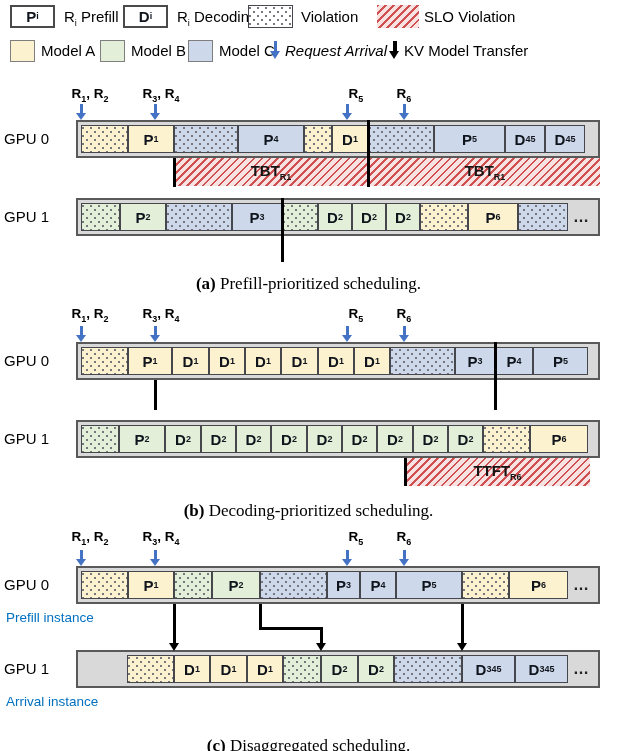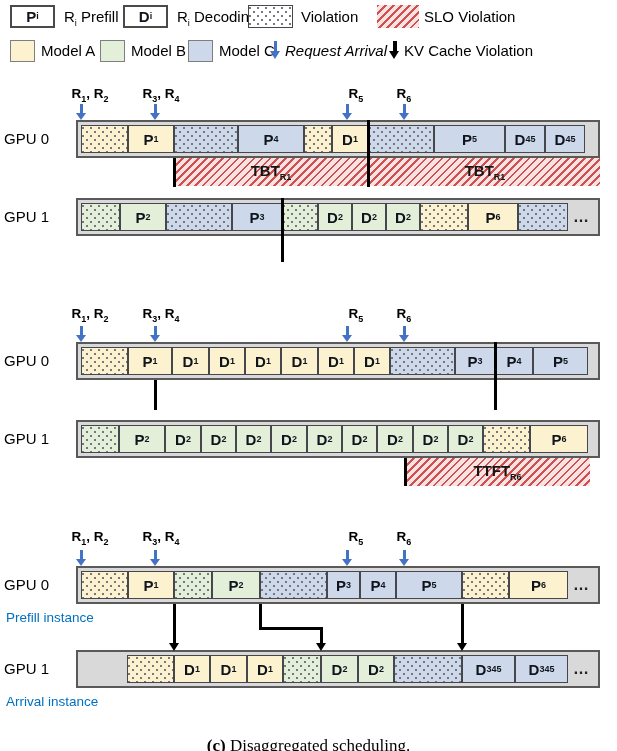--- a/index.html
+++ b/index.html
@@ -43,41 +43,43 @@
   .legend-box sub{font-size:9px;line-height:1;}
   .legend-swatch{position:absolute;box-sizing:border-box;height:23px;border:1px solid #45474c;}
   .chip{position:absolute;box-sizing:border-box;width:25px;height:22px;border:1.5px solid #7f7f7f;}
   .legend-text{position:absolute;font-size:15px;font-weight:500;white-space:nowrap;}
   .legend-text sub{font-size:9px;}
 </style>
 </head>
 <body>
 
 <div id="canvas">
+  <div class="caption" style="top:274px"><b>(a)</b><span> Prefill-prioritized scheduling.</span></div>
+  <div class="caption" style="top:501px"><b>(b)</b><span> Decoding-prioritized scheduling.</span></div>
   <div class="caption" style="top:736px"><b>(c)</b><span> Disaggregated scheduling.</span></div>
 <div class="legend-box" style="left: 10px; top: 5px; width: 45px;">P<sub>i</sub></div>
     <div class="legend-text" style="left: 64px; top: 8px;">R<sub>i</sub> Prefill</div>
     <div class="legend-box" style="left: 123px; top: 5px; width: 45px;">D<sub>i</sub></div>
     <div class="legend-text" style="left: 177px; top: 8px;">R<sub>i</sub> Decoding</div>
     <div class="legend-swatch sw sw-w" style="left: 248px; top: 5px; width: 45px;"></div>
     <div class="legend-text" style="left: 301px; top: 8px;">Violation</div>
     <div class="legend-swatch hatch" style="left: 377px; top: 5px; width: 42px; border: none;"></div>
     <div class="legend-text" style="left: 424px; top: 8px;">SLO Violation</div>
     <div class="chip model-a" style="left: 10px; top: 40px;"></div>
     <div class="legend-text" style="left: 41px; top: 42px;">Model A</div>
     <div class="chip model-b" style="left: 100px; top: 40px;"></div>
     <div class="legend-text" style="left: 131px; top: 42px;">Model B</div>
     <div class="chip model-c" style="left: 188px; top: 40px;"></div>
     <div class="legend-text" style="left: 219px; top: 42px;">Model C</div>
     <div style="left: 274px; top: 41px; width: 3px; height: 11px; background: rgb(68, 114, 196); position: absolute;"></div>
     <div style="left: 270px; top: 51px; width: 0px; height: 0px; position: absolute; border-left: 5.5px solid transparent; border-right: 5.5px solid transparent; border-top: 8px solid rgb(68, 114, 196);"></div>
     <div class="legend-text" style="left: 285px; top: 42px; font-style: italic;">Request Arrival</div>
     <div style="left: 393px; top: 41px; width: 3.5px; height: 11px; background: rgb(0, 0, 0); position: absolute;"></div>
     <div style="left: 389.25px; top: 51px; width: 0px; height: 0px; position: absolute; border-left: 5.5px solid transparent; border-right: 5.5px solid transparent; border-top: 8px solid rgb(0, 0, 0);"></div>
-    <div class="legend-text" style="left: 404px; top: 42px;">KV Cache Violation</div>
+    <div class="legend-text" style="left: 404px; top: 42px;">KV Model Transfer</div>
     <div class="arr-label" style="left: 55px; top: 86px; width: 70px;">R<sub>1</sub>, R<sub>2</sub></div>
     <div class="shaft" style="left: 80px; top: 104px; height: 10px;"></div>
     <div class="head" style="left: 76px; top: 113px;"></div>
     <div class="arr-label" style="left: 126px; top: 86px; width: 70px;">R<sub>3</sub>, R<sub>4</sub></div>
     <div class="shaft" style="left: 154px; top: 104px; height: 10px;"></div>
     <div class="head" style="left: 150px; top: 113px;"></div>
     <div class="arr-label" style="left: 321px; top: 86px; width: 70px;">R<sub>5</sub></div>
     <div class="shaft" style="left: 346px; top: 104px; height: 10px;"></div>
     <div class="head" style="left: 342px; top: 113px;"></div>
     <div class="arr-label" style="left: 369px; top: 86px; width: 70px;">R<sub>6</sub></div>

